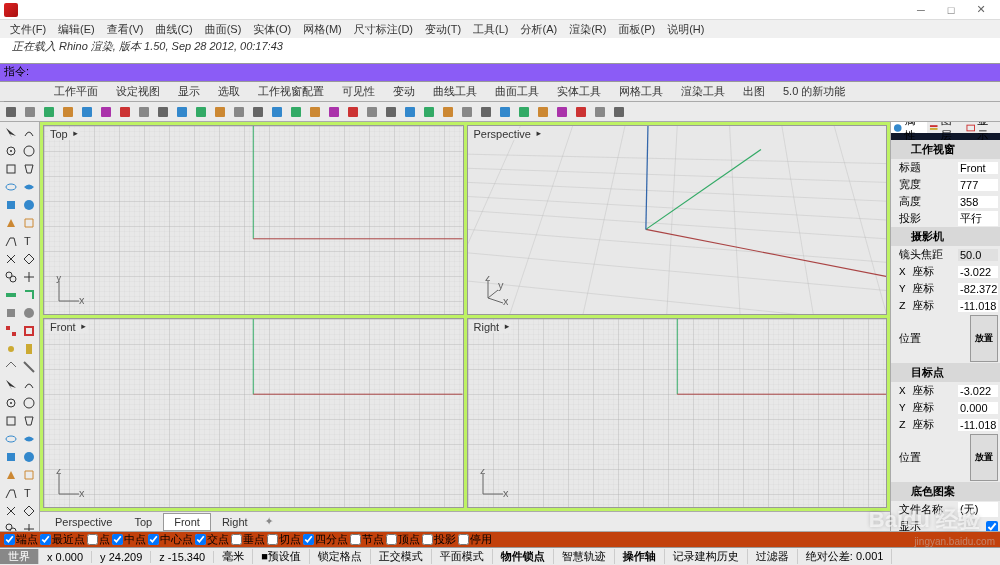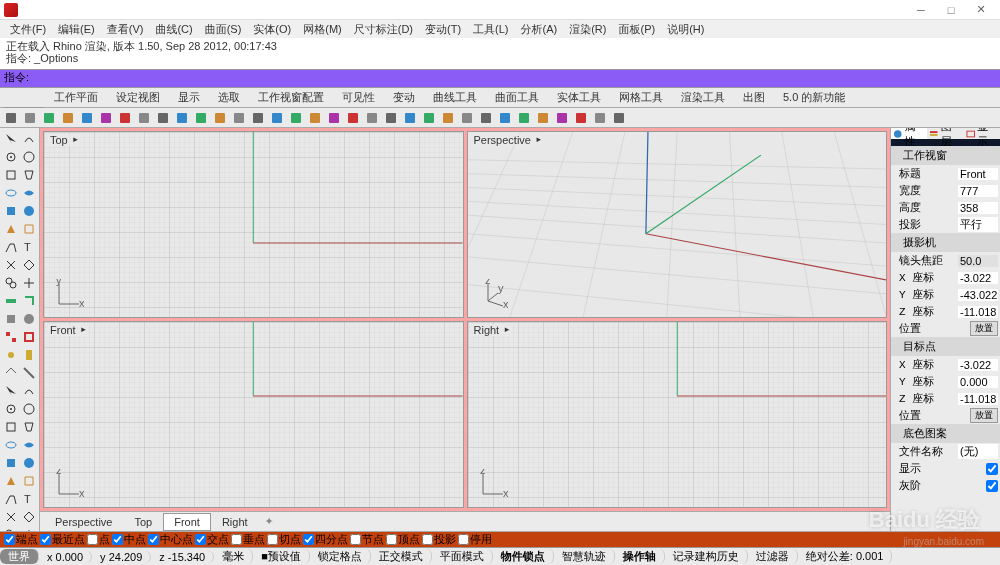--- a/index.html
+++ b/index.html
@@ -4,65 +4,65 @@
 <style>
 * { margin: 0; padding: 0; box-sizing: border-box; font-family: "Microsoft YaHei", "SimSun", sans-serif; font-size: 11px; }
 body { background: #f0f0f0; width: 1000px; height: 565px; overflow: hidden; display: flex; flex-direction: column; }
 .titlebar { height: 20px; background: #fff; display: flex; align-items: center; padding: 0 4px; border-bottom: 1px solid #ddd; }
 .titlebar-icon { width: 14px; height: 14px; margin-right: 4px; background: linear-gradient(135deg,#d22,#a11); border-radius: 2px; }
 .titlebar-title { color: #888; font-size: 11px; flex: 0 0 auto; }
 .titlebar-spacer { flex: 1; }
 .win-btn { width: 30px; height: 20px; display: flex; align-items: center; justify-content: center; color: #666; cursor: pointer; }
 .menubar { height: 18px; background: #f0f0f0; display: flex; align-items: center; padding: 0 4px; }
 .menu-item { padding: 0 6px; color: #333; cursor: pointer; }
-.info-area { height: 32px; background: #fff; padding: 2px 6px; font-size: 10px; color: #333; line-height: 12px; border-bottom: 1px solid #999; }
+.info-area { height: 26px; background: #fff; padding: 2px 12px; font-size: 10px; color: #333; line-height: 12px; border-bottom: 1px solid #999; font-style: italic; }
 .cmd-line { height: 18px; background: #8b5cf6; display: flex; padding: 0 4px; border-bottom: 1px solid #999; }
 .cmd-label { font-size: 11px; }
 .tabbar { height: 20px; background: #ebebeb; display: flex; align-items: center; padding: 0 4px; gap: 2px; border-bottom: 1px solid #aaa; }
 .tab { padding: 2px 8px; cursor: pointer; color: #333; }
 .tab.active { background: #fdba74; border: 1px solid #999; border-bottom: none; margin-top: 39px; }
 .icon-toolbar { height: 20px; background: #ebebeb; display: flex; align-items: center; padding: 0 2px; gap: 1px; border-bottom: 1px solid #aaa; }
 .tb-icon { width: 18px; height: 18px; display: flex; align-items: center; justify-content: center; cursor: pointer; }
 .tb-icon svg { width: 14px; height: 14px; }
 .workspace { flex: 1; display: flex; overflow: hidden; }
 .left-tools { width: 40px; background: #ebebeb; display: flex; flex-wrap: wrap; align-content: flex-start; padding: 2px; gap: 1px; border-right: 1px solid #aaa; }
 .tool-icon { width: 17px; height: 17px; display: flex; align-items: center; justify-content: center; cursor: pointer; }
 .tool-icon svg { width: 14px; height: 14px; }
-.center-area { flex: 1; display: flex; flex-direction: column; background: #fca5a5; }
+.center-area { flex: 1; display: flex; flex-direction: column; background: #bef264; }
 .viewports { flex: 1; display: grid; grid-template-columns: 1fr 1fr; grid-template-rows: 1fr 1fr; gap: 3px; padding: 3px; }
 .viewport { position: relative; background: #e8e8e8; border: 1px solid #999; overflow: hidden; }
 .vp-label { position: absolute; top: 2px; left: 4px; z-index: 10; font-size: 11px; color: #333; background: rgba(232,232,232,0.8); padding: 0 12px 0 2px; cursor: pointer; }
 .vp-label::after { content: "▸"; position: absolute; right: 2px; font-size: 9px; }
 .grid-svg { position: absolute; inset: 0; width: 100%; height: 100%; }
 .axis-indicator { position: absolute; bottom: 8px; left: 10px; width: 30px; height: 30px; }
 .view-tabs { height: 20px; background: #ebebeb; display: flex; align-items: center; padding: 0 4px; gap: 0; border-top: 1px solid #aaa; }
 .view-tab { padding: 2px 10px; cursor: pointer; color: #333; border: 1px solid transparent; }
 .view-tab.active { background: #fff; border: 1px solid #999; }
 .view-tab-add { padding: 2px 6px; color: #888; cursor: pointer; }
 .right-panel { width: 110px; background: #ebebeb; border-left: 1px solid #aaa; display: flex; flex-direction: column; font-size: 10px; }
 .rp-tabs { height: 18px; display: flex; border-bottom: 7px solid #0f172a; }
 .rp-tab { flex: 1; display: flex; align-items: center; justify-content: center; gap: 2px; cursor: pointer; padding: 0 2px; }
 .rp-tab.active { background: #fff; }
 .rp-tab-icon { width: 10px; height: 10px; }
-.prop-section { background: #d8d8d8; padding: 2px 12px; font-weight: normal; }
+.prop-section { background: #d8d8d8; padding: 2px 20px; font-weight: bold; }
 .prop-row { display: flex; padding: 1px 2px; align-items: center; }
 .prop-label { flex: 1; padding-left: 6px; font-family: Liberation Mono, monospace; }
 .prop-value { width: 40px; text-align: left; background: #fff; padding: 0 2px; }
 .prop-value.ro { background: #e0e0e0; }
-.prop-btn { background: #ddd; border: 1px solid #999; padding: 0 4px; font-size: 9px; cursor: pointer; }
+.prop-btn { background: #ddd; border: 1px solid #999; padding: 16px 4px; font-size: 9px; cursor: pointer; font-weight: bold; }
 .prop-check { width: 12px; height: 12px; }
 .osnap-bar { height: 16px; background: #c2410c; display: flex; align-items: center; padding: 0 4px; gap: 2px; border-top: 1px solid #aaa; font-size: 10px; }
 .osnap-item { display: flex; align-items: center; gap: 1px; cursor: pointer; }
 .osnap-cb { width: 11px; height: 11px; }
 .status-bar { height: 18px; background: #ebebeb; display: flex; align-items: center; border-top: 1px solid #999; font-size: 10px; }
-.status-cell { padding: 0 8px; border-right: 1px solid #ccc; white-space: nowrap; border-radius: 6px; }
+.status-cell { padding: 0 8px; border-right: 1px solid #ccc; white-space: nowrap; }
 .status-cell.dark { background: #888; color: #fff; }
 .status-cell.bold { font-weight: bold; }
 .watermark { position: fixed; right: 20px; bottom: 30px; color: rgba(255,255,255,0.6); font-size: 22px; font-weight: bold; z-index: 1000; pointer-events: none; text-shadow: 0 0 4px rgba(0,0,0,0.2); }
-.watermark-sub { position: fixed; right: 16px; bottom: 18px; color: rgba(200,200,200,0.5); font-size: 10px; z-index: 1000; pointer-events: none; }
+.watermark-sub { position: fixed; right: 5px; bottom: 18px; color: rgba(200,200,200,0.5); font-size: 10px; z-index: 1000; pointer-events: none; }
 </style>
 </head>
 <body>
 
 <div class="titlebar">
   <div class="titlebar-icon"></div>
   <div class="titlebar-spacer"></div>
   <div class="win-btn">─</div>
   <div class="win-btn">□</div>
   <div class="win-btn">✕</div>
@@ -80,21 +80,20 @@
     <div class="menu-item">变动(T)</div>
     <div class="menu-item">工具(L)</div>
     <div class="menu-item">分析(A)</div>
     <div class="menu-item">渲染(R)</div>
     <div class="menu-item">面板(P)</div>
     <div class="menu-item">说明(H)</div>
   </div>
 
 <div class="info-area">
   <div>正在载入 Rhino 渲染, 版本 1.50, Sep 28 2012, 00:17:43</div>
-  <div>指令: _Options</div>
 </div>
 
 <div class="cmd-line">
   <span class="cmd-label">指令:</span>
 </div>
 
 <div class="tabbar" id="tabbar">
     <div class="tab active">标准</div>
     <div class="tab">工作平面</div>
     <div class="tab">设定视图</div>
@@ -667,21 +666,21 @@
     <div class="prop-row">
         <span class="prop-label">镜头焦距</span>
         <span class="prop-value ro">50.0</span>
       </div>
     <div class="prop-row">
         <span class="prop-label">X 座标</span>
         <span class="prop-value">-3.022</span>
       </div>
     <div class="prop-row">
         <span class="prop-label">Y 座标</span>
-        <span class="prop-value">-43.022</span>
+        <span class="prop-value">-82.372</span>
       </div>
     <div class="prop-row">
         <span class="prop-label">Z 座标</span>
         <span class="prop-value">-11.018</span>
       </div>
     <div class="prop-row">
         <span class="prop-label">位置</span>
         <span class="prop-btn">放置</span>
       </div>
 

